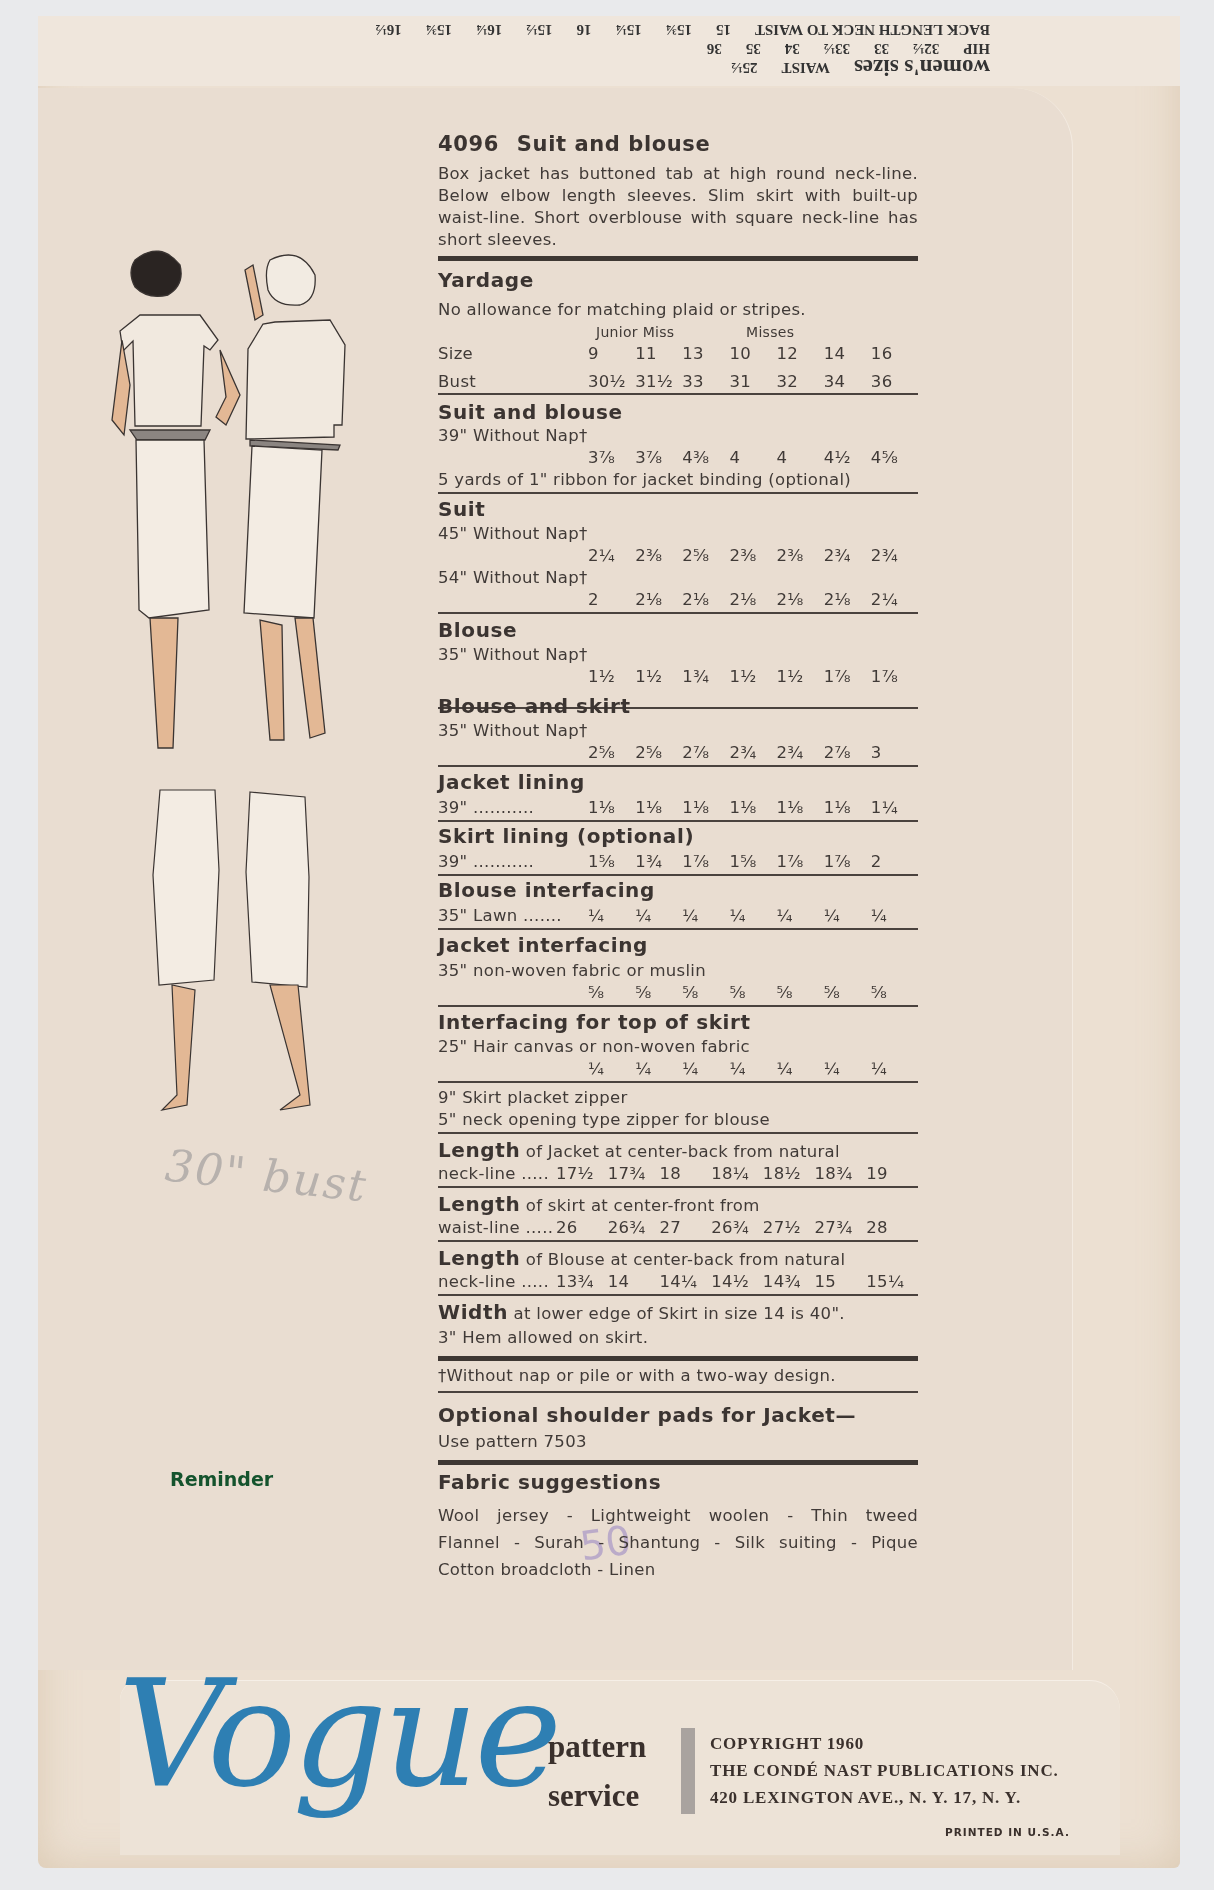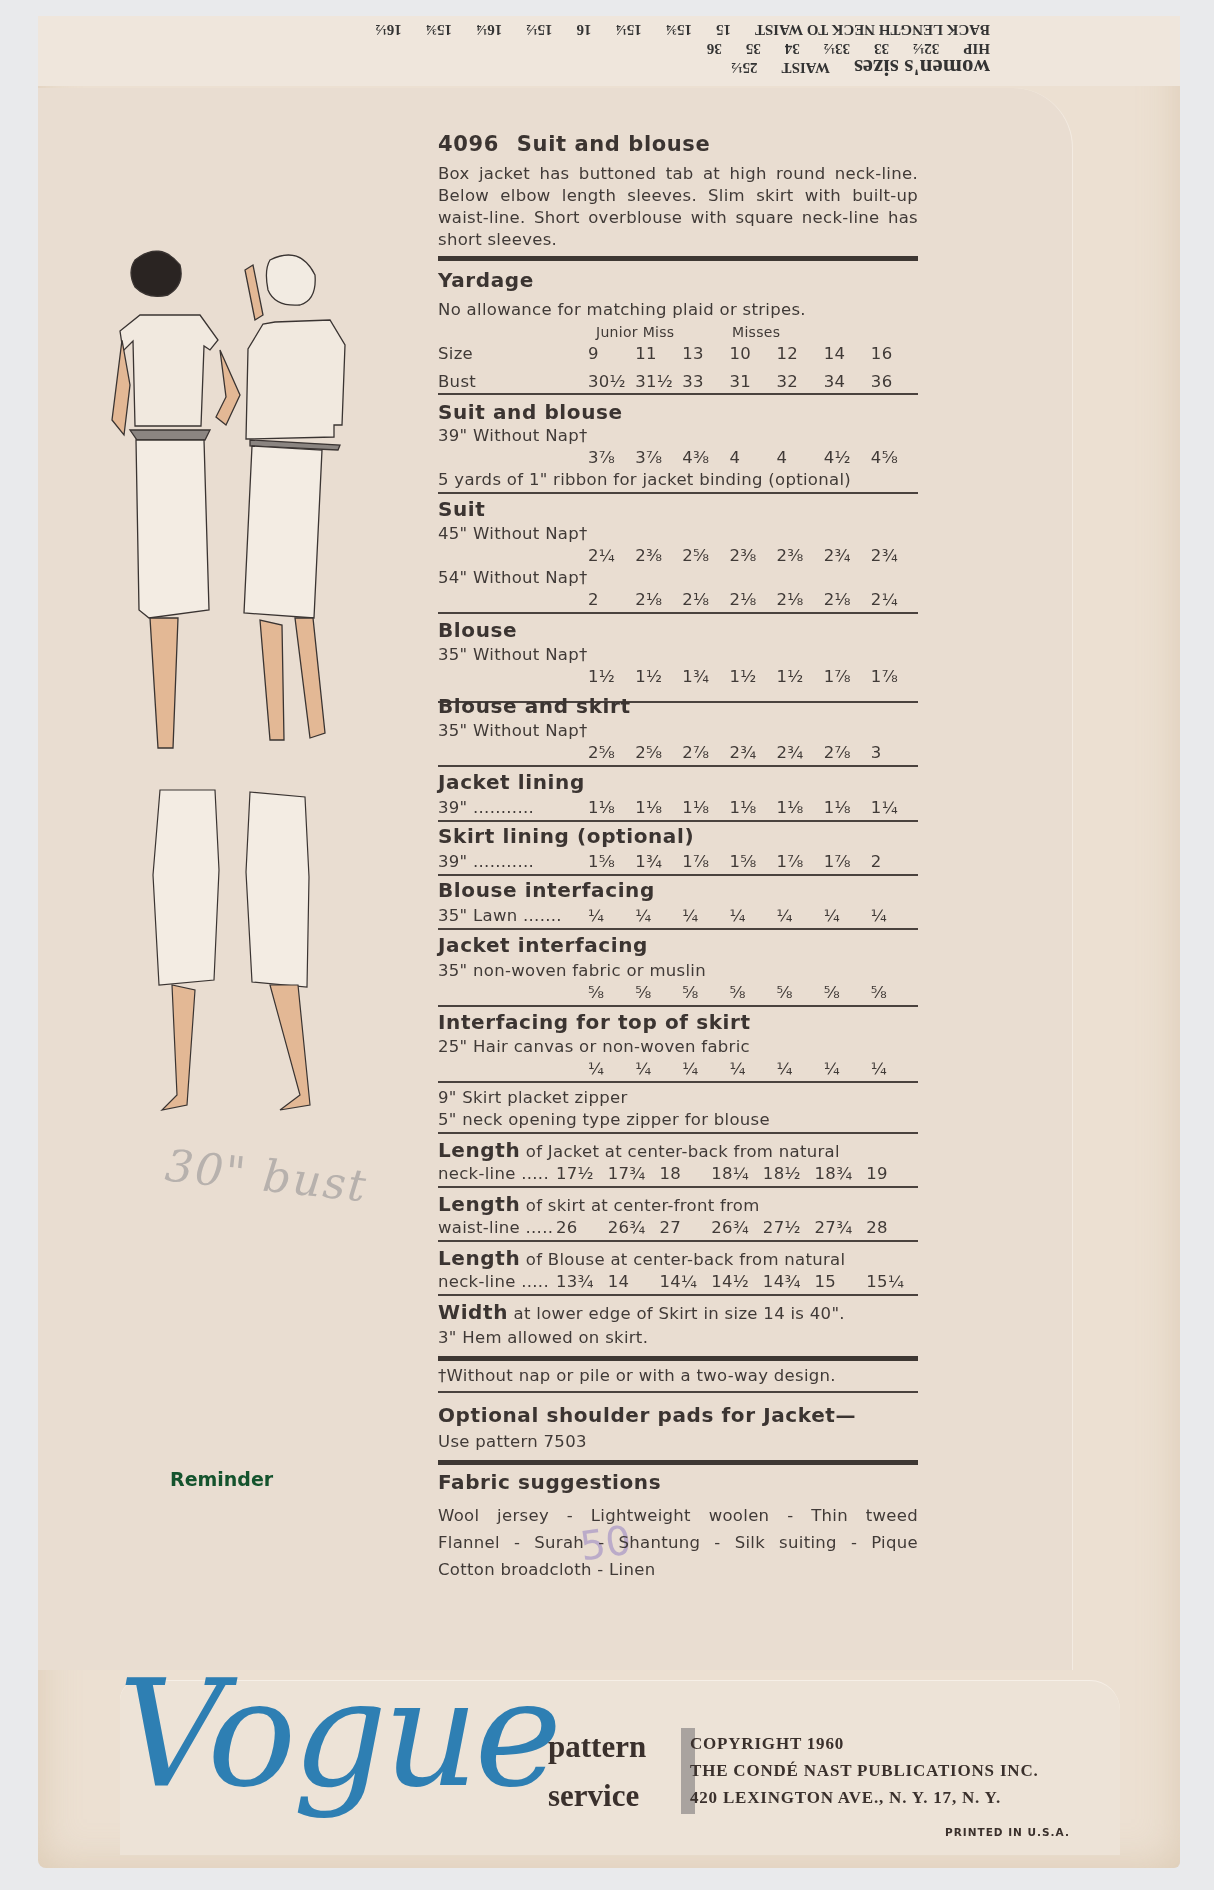--- a/index.html
+++ b/index.html
@@ -58,21 +58,21 @@
   .stamp { position: absolute; left: 580px; top: 1520px; font-size: 40px; color: rgba(130,110,190,0.45); font-family: "DejaVu Sans", sans-serif; transform: rotate(-8deg); }
 
   .reminder { position: absolute; left: 170px; top: 1468px; width: 210px; }
   .reminder .t { font-weight: bold; font-size: 19px; color: #14532d; margin-bottom: 4px; }
   .reminder .b { font-size: 16.5px; line-height: 27px; text-align: justify; color: #403a37; }
 
   
   .vogue { position: absolute; left: 118px; top: 1660px; font-family: "DejaVu Serif", serif; font-style: italic; font-size: 148px; color: #2e7fb3; letter-spacing: -4px; line-height: 1; }
   .ps { position: absolute; left: 548px; top: 1722px; font-family: "Liberation Serif", serif; font-weight: bold; font-size: 31px; color: #3a302c; line-height: 49px; }
   .vbar { position: absolute; left: 681px; top: 1728px; width: 14px; height: 86px; background: #a9a39f; }
-  .copy { position: absolute; left: 690px; top: 1730px; font-family: "Liberation Serif", serif; font-weight: bold; font-size: 17px; color: #3a302c; line-height: 27px; letter-spacing: 0.8px; }
+  .copy { position: absolute; left: 710px; top: 1730px; font-family: "Liberation Serif", serif; font-weight: bold; font-size: 17px; color: #3a302c; line-height: 27px; letter-spacing: 0.8px; }
   .printed { position: absolute; left: 945px; top: 1826px; font-family: "DejaVu Sans", sans-serif; font-weight: bold; font-size: 10.5px; letter-spacing: 1px; color: #3a302c; }
 </style>
 </head>
 <body>
 
 <div class="envelope"></div>
 <div class="flap-strip">
   <div class="flap-text">
     <div class="row">
         <span class="big">women's sizes</span>
@@ -137,21 +137,21 @@
 <div class="col header-title sec-title">
   <span class="num">4096</span><span>Suit and blouse</span>
 </div>
 <div class="col desc body">Box jacket has buttoned tab at high round neck-line. Below elbow length sleeves. Slim skirt with built-up waist-line. Short overblouse with square neck-line has short sleeves.</div>
 <div class="col rule-thick" style="top:256px"></div>
 
 <div class="col sec-title" style="top:268px">Yardage</div>
 <div class="col body" style="top:300px">No allowance for matching plaid or stripes.</div>
 <div class="col body" style="top:324px;font-size:14px">
   <span style="position:absolute;left:158px">Junior Miss</span>
-  <span style="position:absolute;left:294px">Misses</span>
+  <span style="position:absolute;left:308px">Misses</span>
 </div>
 
 <div class="col body row-grid" style="top:344px">
   <span class="lbl">Size</span>
   <span class="v">9</span>
   <span class="v">11</span>
   <span class="v">13</span>
   <span class="v">10</span>
   <span class="v">12</span>
   <span class="v">14</span>
@@ -201,21 +201,21 @@
   <span class="v">2⅛</span>
   <span class="v">2⅛</span>
   <span class="v">2⅛</span>
   <span class="v">2⅛</span>
   <span class="v">2⅛</span>
   <span class="v">2¼</span>
 </div>
 
 <div class="col sec-title" style="top:618px">Blouse</div>
 <div class="col body" style="top:645px">35" Without Nap†</div>
-<div class="col body row-grid line-under" style="top:667px;padding-bottom:15px">
+<div class="col body row-grid line-under" style="top:667px;padding-bottom:21px">
   <span class="lbl"></span>
   <span class="v">1½</span>
   <span class="v">1½</span>
   <span class="v">1¾</span>
   <span class="v">1½</span>
   <span class="v">1½</span>
   <span class="v">1⅞</span>
   <span class="v">1⅞</span>
 </div>
 

